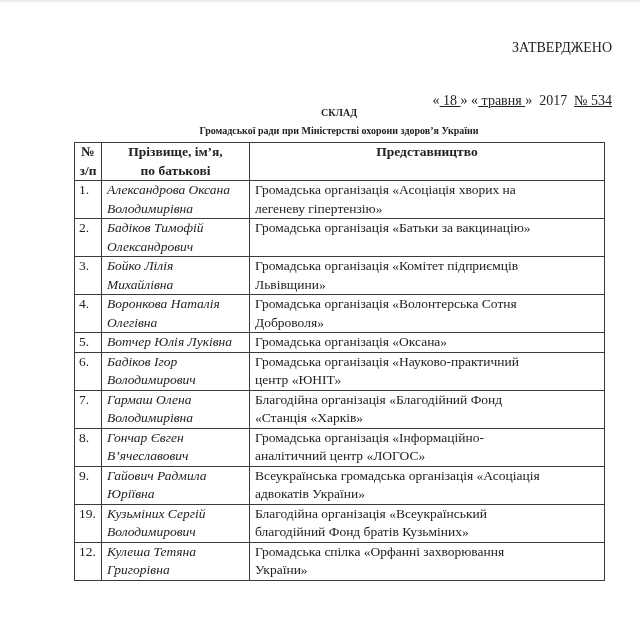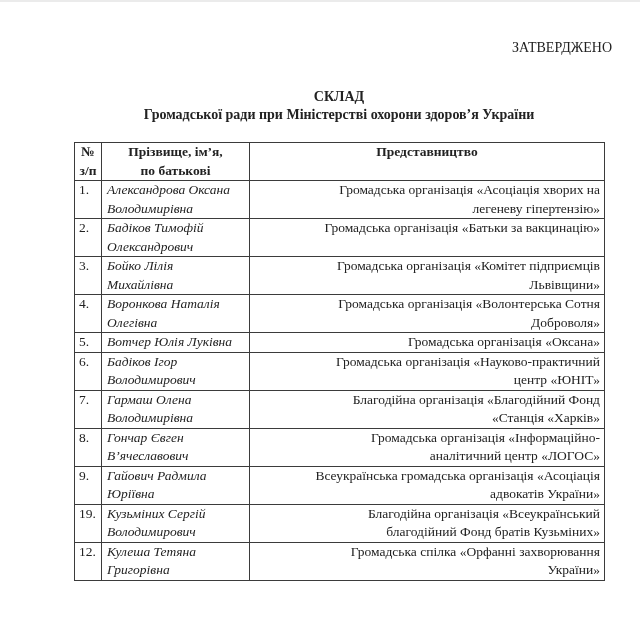--- a/index.html
+++ b/index.html
@@ -22,26 +22,26 @@
     right: 28px;
     text-align: right;
     font-size: 14px;
     line-height: 17.5px;
     white-space: pre;
   }
   .approval .u { text-decoration: underline; }
   
   .title-block {
     position: absolute;
-    top: 88px;
+    top: 104px;
     left: 74px;
     width: 530px;
     text-align: center;
     font-weight: bold;
-    font-size: 14px;
+    font-size: 10px;
     line-height: 17.5px;
   }
   
   table.members {
     position: absolute;
     top: 142px;
     left: 74px;
     width: 530px;
     border-collapse: collapse;
     table-layout: fixed;
@@ -55,29 +55,30 @@
     overflow: hidden;
   }
   table.members th {
     font-weight: bold;
     text-align: center;
     padding: 0 2px;
     height: 38px;
   }
   td.num  { padding: 0 2px 0 4px; text-align: left; }
   td.name { padding: 0 4px 0 5px; font-style: italic; }
-  td.org  { padding: 0 4px 0 5px; text-align: right; }
+  td.org  { padding: 0 4px 0 5px; }
 </style>
 </head>
 <body>
 
 <div class="top-edge"></div>
 
 <div class="approval">
   <div>ЗАТВЕРДЖЕНО</div>
+  <div id="date-line"><span>«</span><span class="u"> 18 </span><span>» «</span><span class="u"> травня </span><span>»  2017  </span><span class="u">№ 534</span></div>
 </div>
 
 <div class="title-block">
   <div>СКЛАД</div>
   <div>Громадської ради при Міністерстві охорони здоров’я України</div>
 </div>
 
 <table class="members">
   <colgroup>
     <col style="width:27px">

